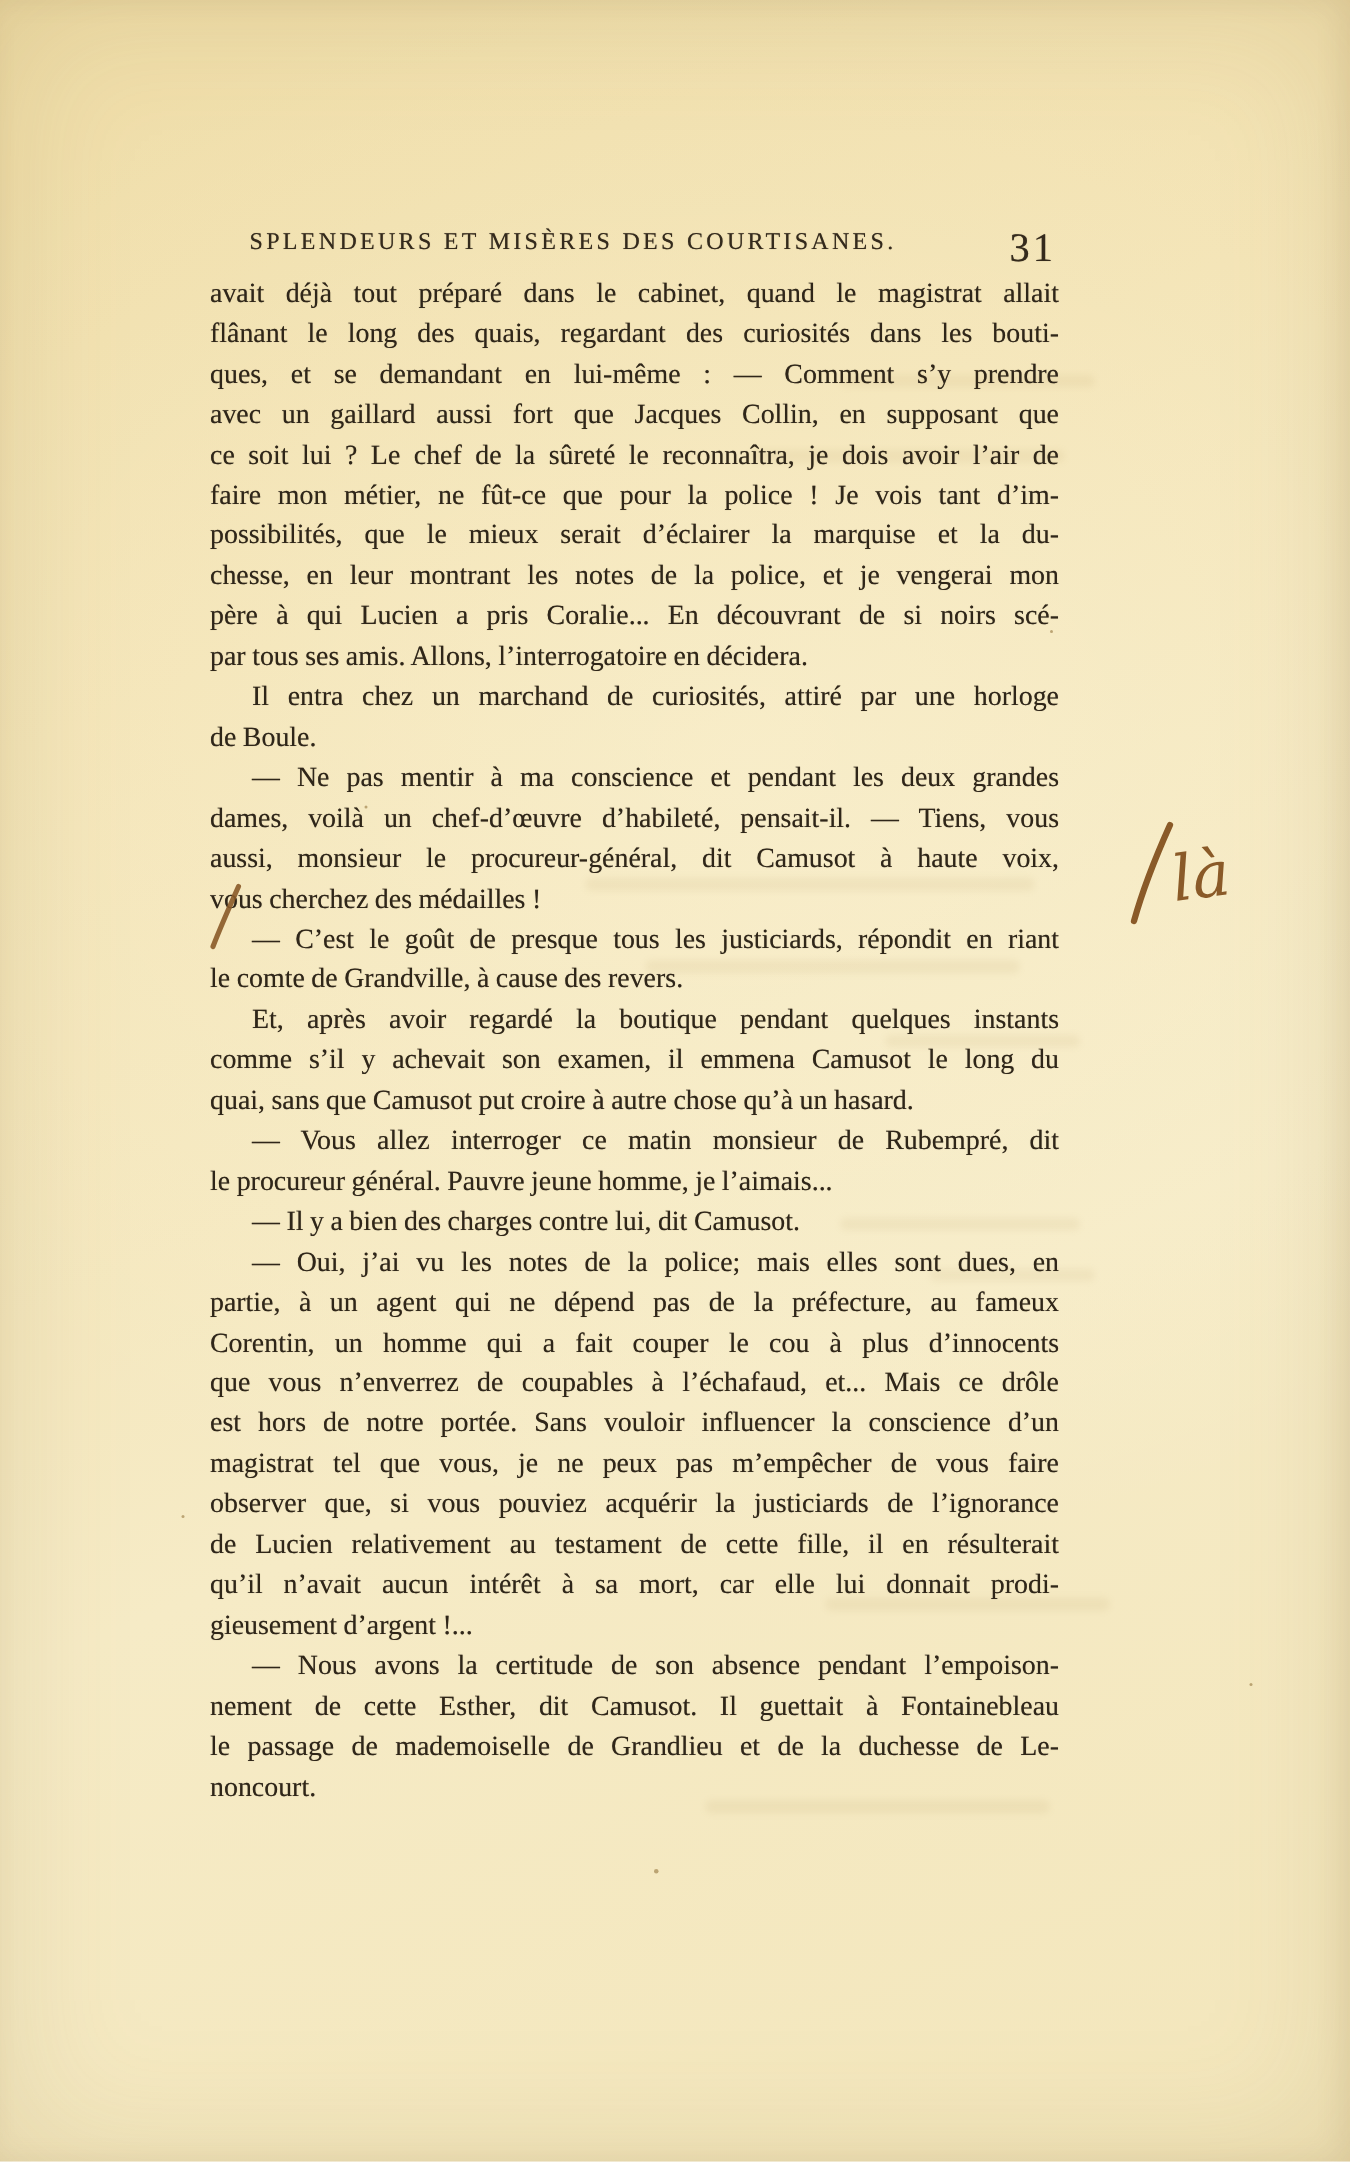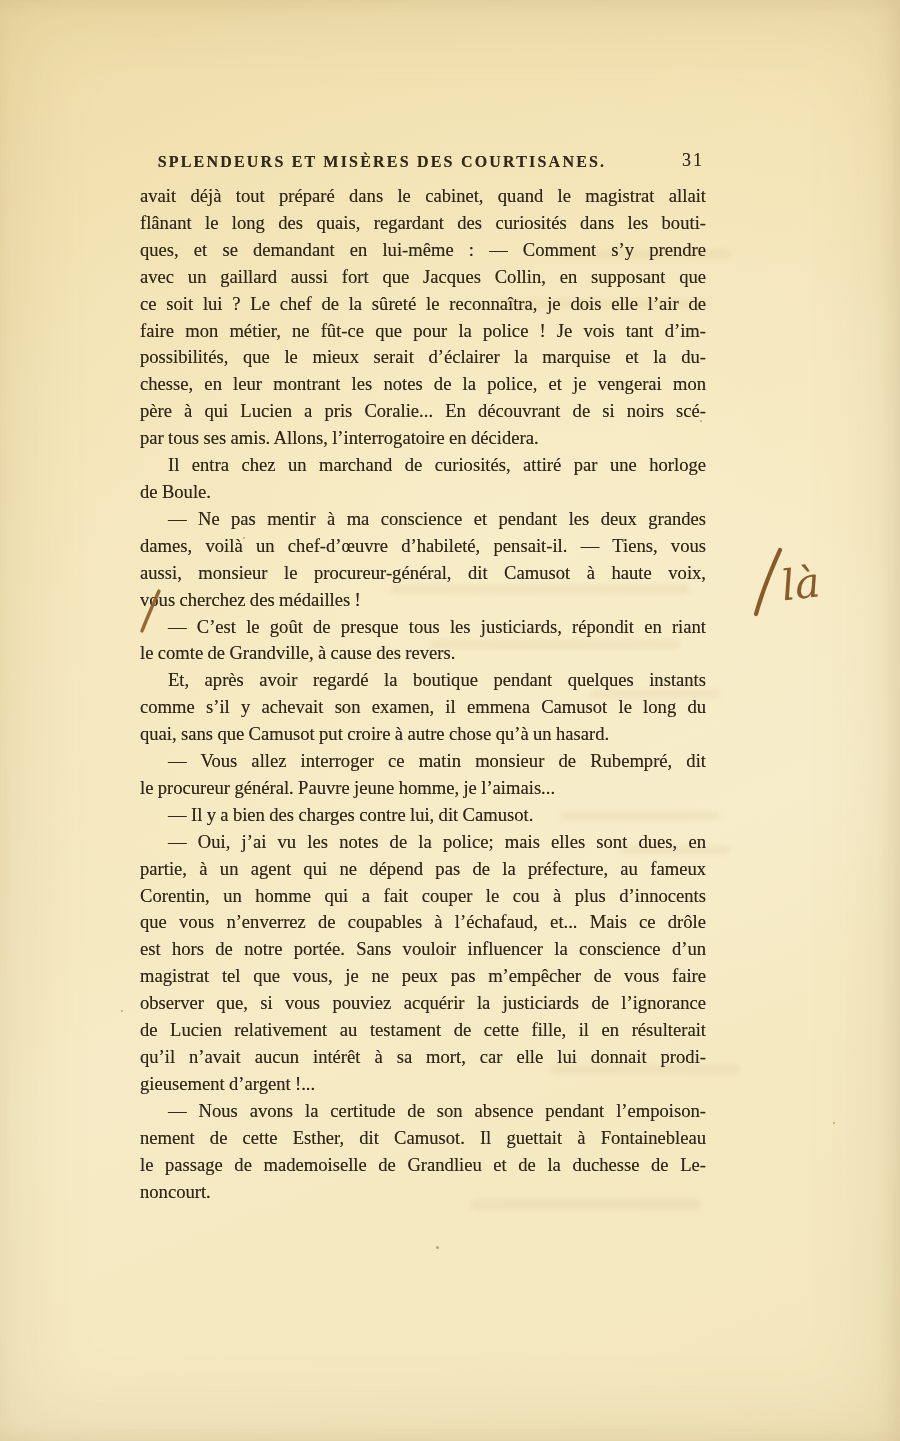--- a/index.html
+++ b/index.html
@@ -19,29 +19,29 @@
     position: absolute; inset: 0; pointer-events: none;
     box-shadow: inset 0 0 90px rgba(150,120,60,0.18), inset -6px 0 18px rgba(140,110,55,0.12);
   }
   .running-header {
     position: absolute; top: 153px; left: 112px; width: 594px;
     height: 26px;
   }
   .running-title {
     position: absolute; left: 0; right: 54px; top: 0;
     text-align: center;
-    font-size: 16px; font-weight: bold;
+    font-size: 16px; font-weight: normal;
     letter-spacing: 2.2px;
     color: #342a1c;
     text-shadow: 0 0 0.5px rgba(52,42,28,0.6);
     white-space: nowrap;
   }
   .page-number {
     position: absolute; right: 2px; top: -3px;
-    font-size: 18px; letter-spacing: 2px;
+    font-size: 27px; letter-spacing: 2px;
     color: #342a1c;
     text-shadow: 0 0 0.5px rgba(52,42,28,0.6);
   }
   .text-block {
     position: absolute; top: 183px; left: 112px; width: 594px;
   }
   .line {
     font-size: 18.6px;
     line-height: 26.9px;
     text-align: justify;
@@ -88,21 +88,21 @@
   <div class="running-title">SPLENDEURS ET MISÈRES DES COURTISANES.</div>
   <div class="page-number">31</div>
 </div>
 
 <div class="text-block">
     <div>
       <div class="line">avait déjà tout préparé dans le cabinet, quand le magistrat allait</div>
       <div class="line">flânant le long des quais, regardant des curiosités dans les bouti-</div>
       <div class="line">ques, et se demandant en lui-même : — Comment s’y prendre</div>
       <div class="line">avec un gaillard aussi fort que Jacques Collin, en supposant que</div>
-      <div class="line">ce soit lui ? Le chef de la sûreté le reconnaîtra, je dois elle l’air de</div>
+      <div class="line">ce soit lui ? Le chef de la sûreté le reconnaîtra, je dois avoir l’air de</div>
       <div class="line">faire mon métier, ne fût-ce que pour la police ! Je vois tant d’im-</div>
       <div class="line">possibilités, que le mieux serait d’éclairer la marquise et la du-</div>
       <div class="line">chesse, en leur montrant les notes de la police, et je vengerai mon</div>
       <div class="line">père à qui Lucien a pris Coralie... En découvrant de si noirs scé-</div>
       <div class="line para-end">par tous ses amis. Allons, l’interrogatoire en décidera.</div>
     </div>
     <div>
       <div class="line first-indent">Il entra chez un marchand de curiosités, attiré par une horloge</div>
       <div class="line para-end">de Boule.</div>
     </div>

